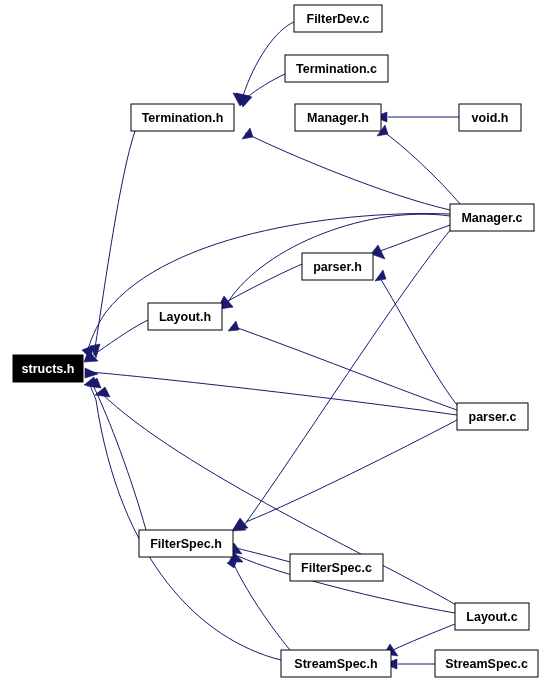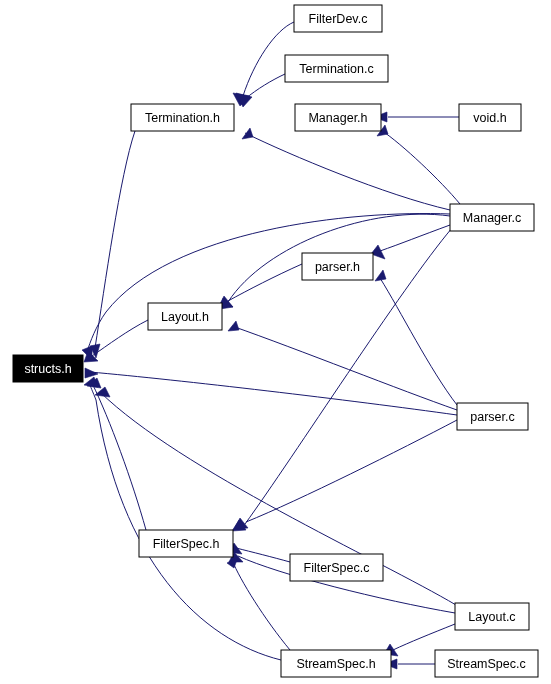--- a/index.html
+++ b/index.html
@@ -10,20 +10,21 @@
   body {
     width: 551px;
     height: 684px;
     font-family: "Liberation Sans", sans-serif;
     overflow: hidden;
   }
   #graph-root {
     position: relative;
     width: 551px;
     height: 684px;
+    font-weight: bold;
   }
   svg#dep-graph {
     display: block;
     width: 551px;
     height: 684px;
   }
   .edge-path {
     fill: none;
     stroke: #1a1a6e;
     stroke-width: 1;

